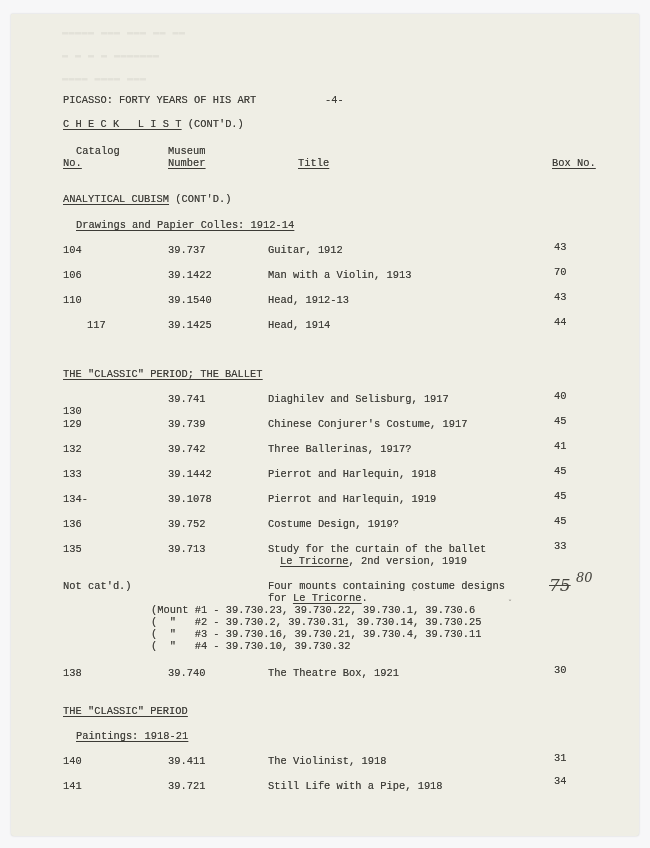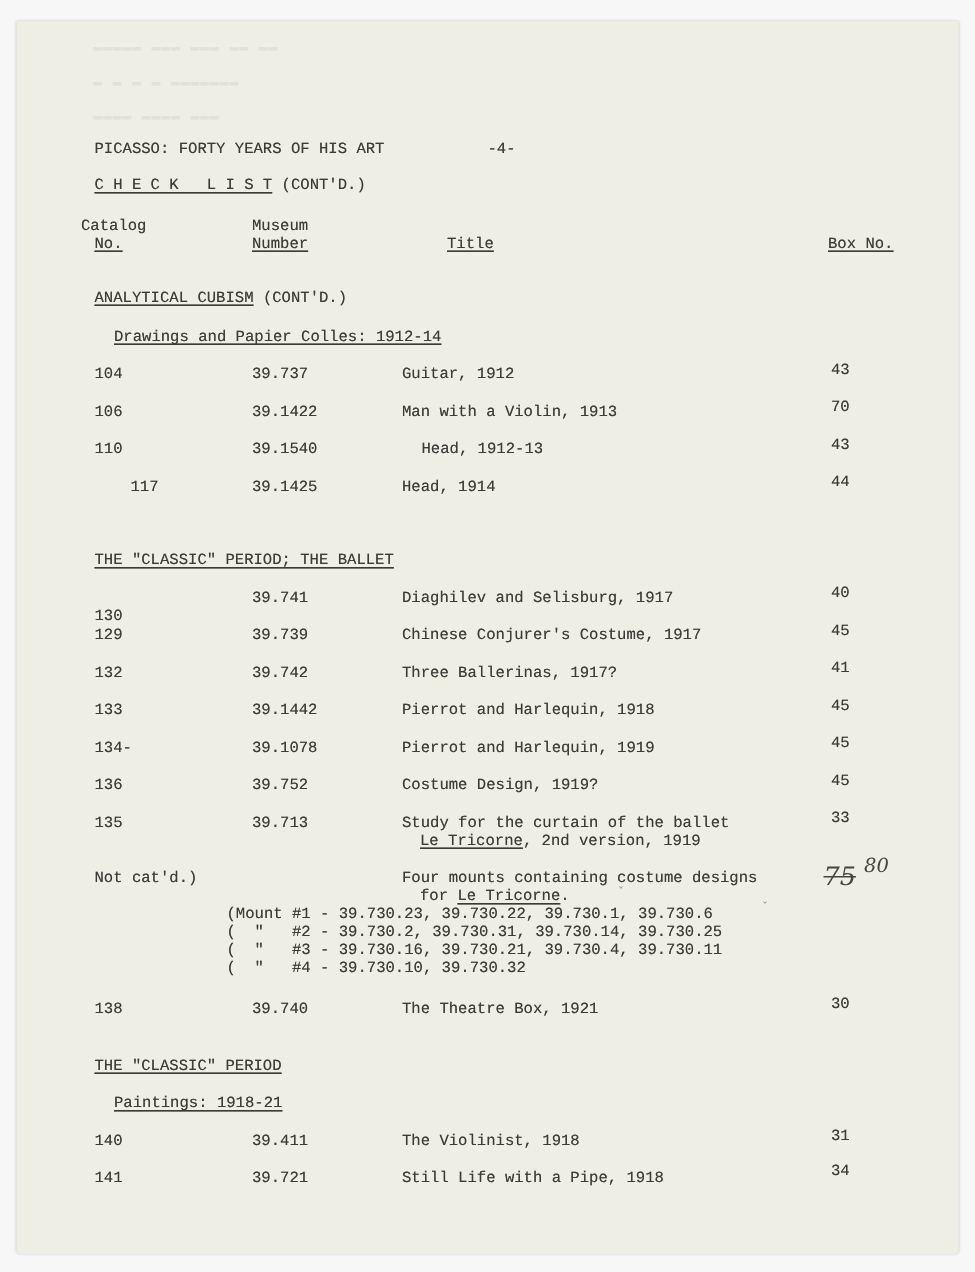--- a/index.html
+++ b/index.html
@@ -60,21 +60,21 @@
 
 <div class="ghost" style="top:27px;">▬▬▬▬▬ ▬▬▬ ▬▬▬ ▬▬ ▬▬</div>
 <div class="ghost" style="top:50px;">▬ ▬ ▬ ▬ ▬▬▬▬▬▬▬</div>
 <div class="ghost" style="top:73px;">▬▬▬▬ ▬▬▬▬ ▬▬▬</div>
 
 <div class="tw" style="left:63px;top:94px;">PICASSO: FORTY YEARS OF HIS ART</div>
 <div class="tw" style="left:325px;top:94px;">-4-</div>
 
 <div class="tw" style="left:63px;top:118px;"><span class="u">C H E C K   L I S T</span><span> (CONT'D.)</span></div>
 
-<div class="tw" style="left:54px;top:145px;">Catalog</div>
+<div class="tw" style="left:76px;top:145px;">Catalog</div>
 <div class="tw u" style="left:63px;top:157px;">No.</div>
 <div class="tw" style="left:168px;top:145px;">Museum</div>
 <div class="tw u" style="left:168px;top:157px;">Number</div>
 <div class="tw u" style="left:298px;top:157px;">Title</div>
 <div class="tw u" style="left:552px;top:157px;">Box No.</div>
 
 <div class="tw" style="left:63px;top:193px;"><span class="u">ANALYTICAL CUBISM</span><span> (CONT'D.)</span></div>
 <div class="tw u" style="left:76px;top:219px;">Drawings and Papier Colles: 1912-14</div>
 
 <div>
@@ -85,21 +85,21 @@
 </div>
 <div>
   <div class="tw" style="left:63px;top:269px;">106</div>
   <div class="tw" style="left:168px;top:269px;">39.1422</div>
   <div class="tw" style="left:268px;top:269px;">Man with a Violin, 1913</div>
   <div class="tw" style="left:554px;top:266px;">70</div>
 </div>
 <div>
   <div class="tw" style="left:63px;top:294px;">110</div>
   <div class="tw" style="left:168px;top:294px;">39.1540</div>
-  <div class="tw" style="left:281px;top:294px;">Head, 1912-13</div>
+  <div class="tw" style="left:268px;top:294px;">Head, 1912-13</div>
   <div class="tw" style="left:554px;top:291px;">43</div>
 </div>
 <div>
   <div class="tw" style="left:63px;top:319px;margin-left:24px;">117</div>
   <div class="tw" style="left:168px;top:319px;">39.1425</div>
   <div class="tw" style="left:268px;top:319px;">Head, 1914</div>
   <div class="tw" style="left:554px;top:316px;">44</div>
 </div>
 
 <div class="tw u" style="left:63px;top:368px;">THE "CLASSIC" PERIOD; THE BALLET</div>
@@ -144,21 +144,21 @@
   <div class="tw" style="left:63px;top:543px;">135</div>
   <div class="tw" style="left:168px;top:543px;">39.713</div>
   <div class="tw" style="left:268px;top:543px;">Study for the curtain of the ballet</div>
   <div class="tw" style="left:280px;top:555px;"><span class="u">Le Tricorne</span><span>, 2nd version, 1919</span></div>
   <div class="tw" style="left:554px;top:540px;">33</div>
 </div>
 
 <div>
   <div class="tw" style="left:63px;top:580px;">Not cat'd.)</div>
   <div class="tw" style="left:268px;top:580px;">Four mounts containing costume designs</div>
-  <div class="tw" style="left:280px;top:592px;"><span>for </span><span class="u">Le Tricorne</span><span>.</span></div>
+  <div class="tw" style="left:268px;top:592px;"><span>for </span><span class="u">Le Tricorne</span><span>.</span></div>
   <div class="hand strike" style="left:549px;top:575px;">75</div>
   <div class="hand" style="left:576px;top:570px;">80</div>
 
   <div class="tw" style="left:151px;top:604px;">(Mount #1 - 39.730.23, 39.730.22, 39.730.1, 39.730.6</div>
   <div class="tw" style="left:151px;top:616px;">(  "   #2 - 39.730.2, 39.730.31, 39.730.14, 39.730.25</div>
   <div class="tw" style="left:151px;top:628px;">(  "   #3 - 39.730.16, 39.730.21, 39.730.4, 39.730.11</div>
   <div class="tw" style="left:151px;top:640px;">(  "   #4 - 39.730.10, 39.730.32</div>
   <div class="tick" style="left:412px;top:590px;">ˇ</div>
   <div class="tick" style="left:508px;top:600px;">ˇ</div>
 </div>

